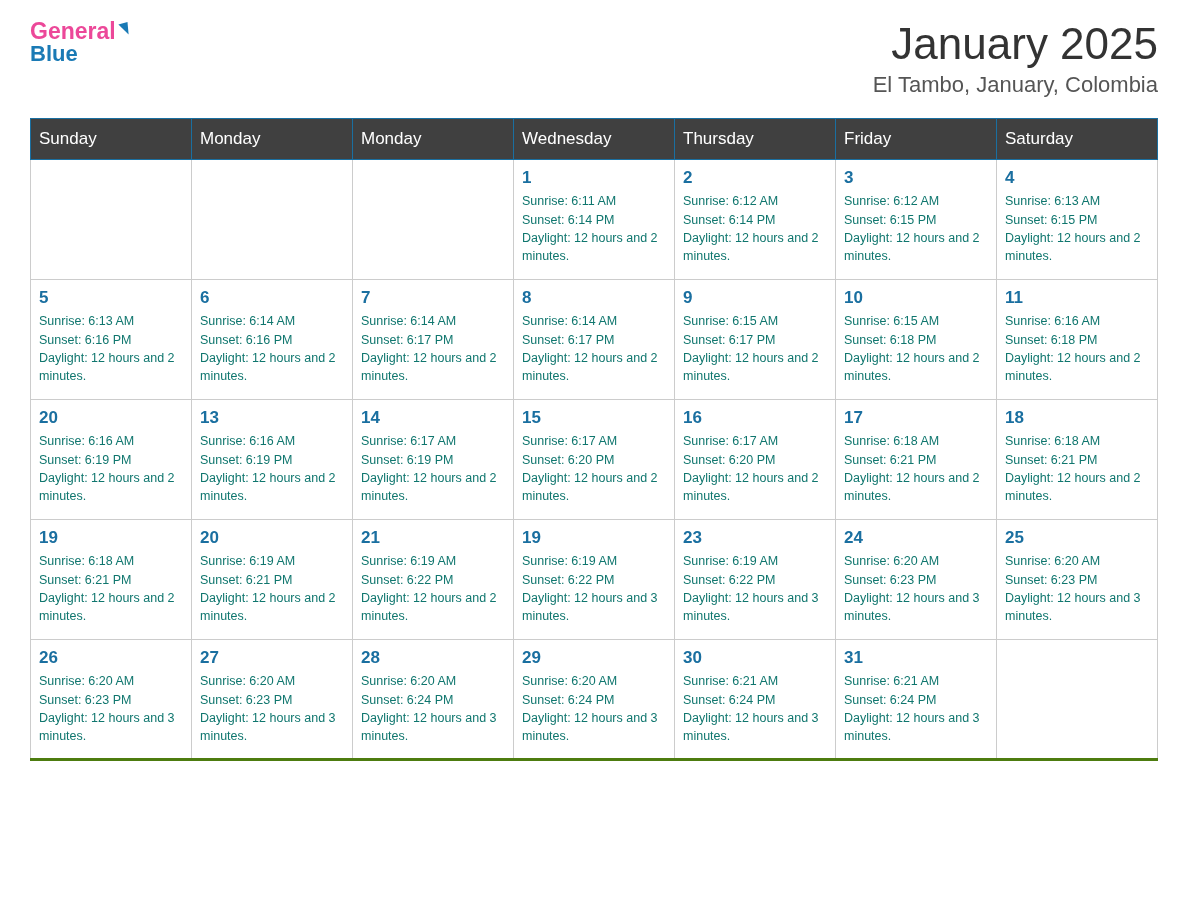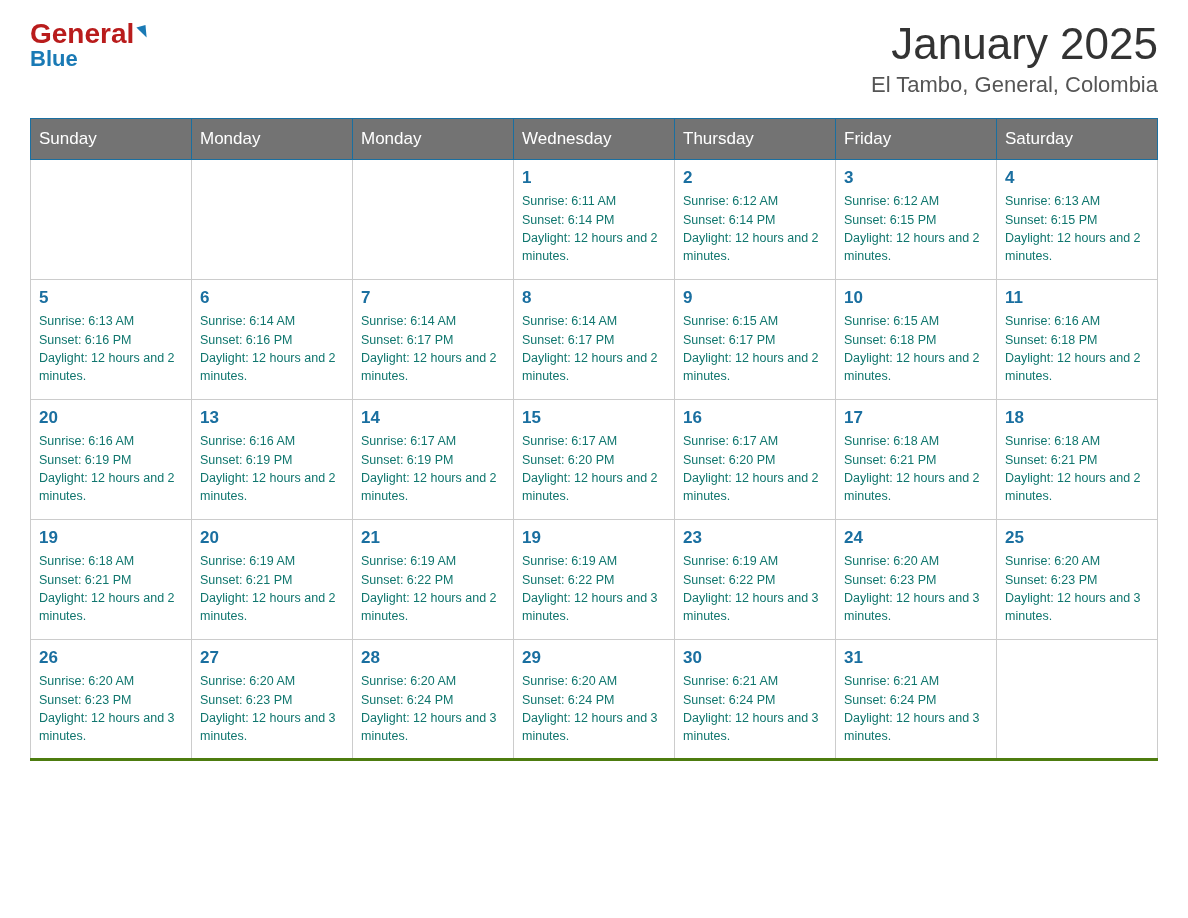--- a/index.html
+++ b/index.html
@@ -16,23 +16,23 @@
       justify-content: space-between;
       align-items: flex-start;
       margin-bottom: 20px;
     }
     .logo {
       display: flex;
       flex-direction: column;
       align-items: flex-start;
     }
     .logo-general {
-      font-size: 28px;
+      font-size: 23px;
       font-weight: bold;
-      color: #b91c1c;
+      color: #ec4899;
       line-height: 1;
     }
     .logo-general span {
       color: #1a7ab5;
     }
     .logo-blue {
       font-size: 22px;
       font-weight: bold;
       color: #1a7ab5;
       margin-top: -2px;
@@ -50,21 +50,21 @@
       font-size: 22px;
       font-weight: normal;
       color: #555;
       margin-top: 4px;
     }
     .calendar {
       width: 100%;
       border-collapse: collapse;
     }
     .calendar thead tr th {
-      background-color: #737373;
+      background-color: #404040;
       color: #fff;
       padding: 10px 8px;
       text-align: left;
       font-size: 17px;
       font-weight: normal;
       border: 1px solid #1a6fa0;
     }
     .calendar tbody tr td {
       vertical-align: top;
       border: 1px solid #ccc;
@@ -101,21 +101,21 @@
 
 <div class="header">
   <div class="logo">
     <div class="logo-general">
       General<span style="display:inline-block;width:0;height:0;border-left:9px solid transparent;border-right:0px solid transparent;border-top:13px solid #1a7ab5;margin-left:3px;transform:skewX(-10deg) rotate(-15deg);vertical-align:middle;position:relative;top:-3px;"></span>
     </div>
     <div class="logo-blue">Blue</div>
   </div>
   <div class="title-block">
     <h1>January 2025</h1>
-    <h2>El Tambo, General, Colombia</h2>
+    <h2>El Tambo, January, Colombia</h2>
   </div>
 </div>
 
 <table class="calendar">
   <thead>
     <tr>
     <th>Sunday</th>
         <th>Monday</th>
         <th>Monday</th>
         <th>Wednesday</th>

